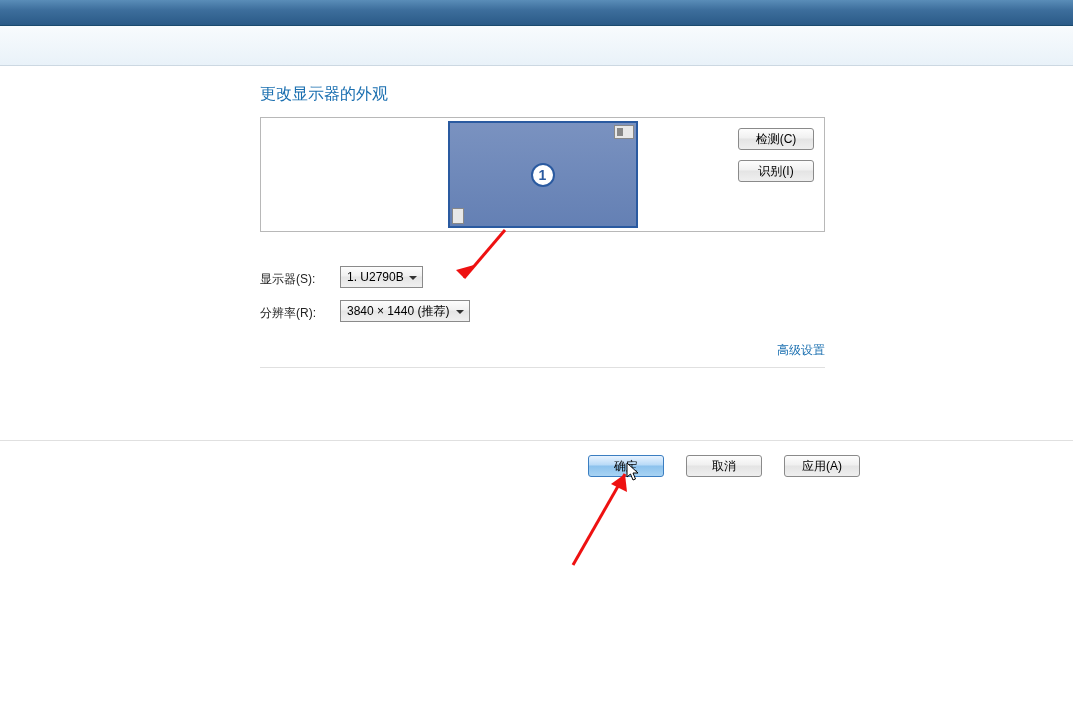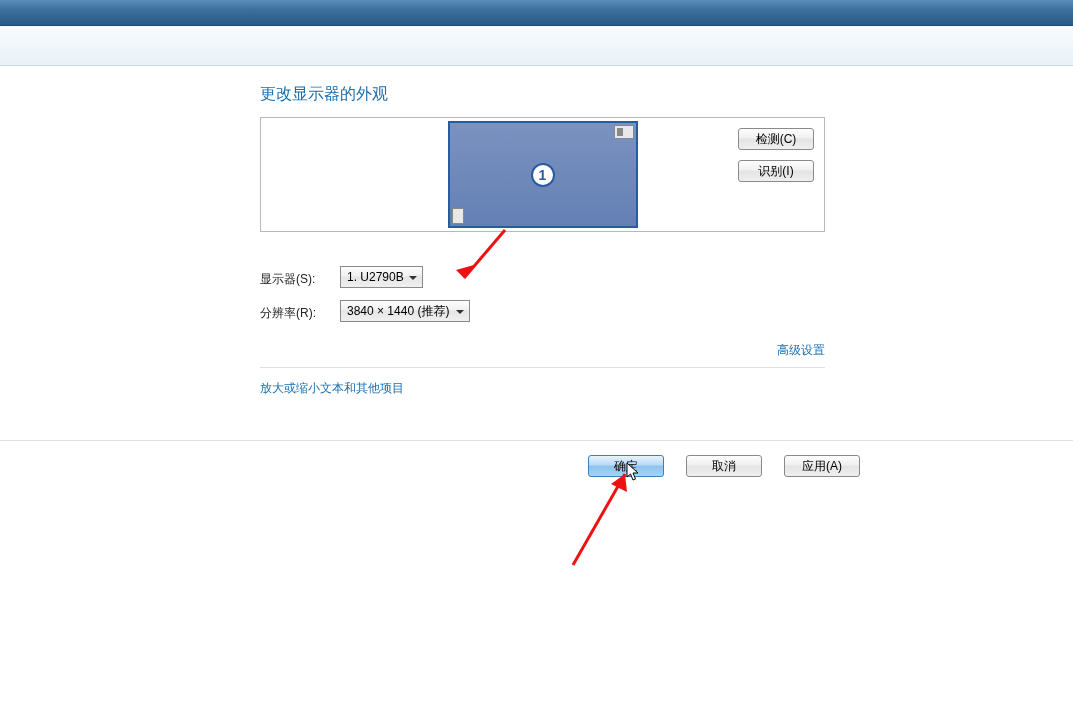--- a/index.html
+++ b/index.html
@@ -207,21 +207,20 @@
           <span>3840 × 1440 (推荐)</span>
         </div>
       </div>
     </div>
 
     <div class="adv-row">
       <a class="link">高级设置</a>
     </div>
 
     <div class="links-below">
-      <a class="link">放大或缩小文本和其他项目</a>
     </div>
   </div>
 </div>
 
 <div class="bottom-buttons">
   <button class="win-button primary">确定</button>
   <button class="win-button">取消</button>
   <button class="win-button">应用(A)</button>
 </div>
 

